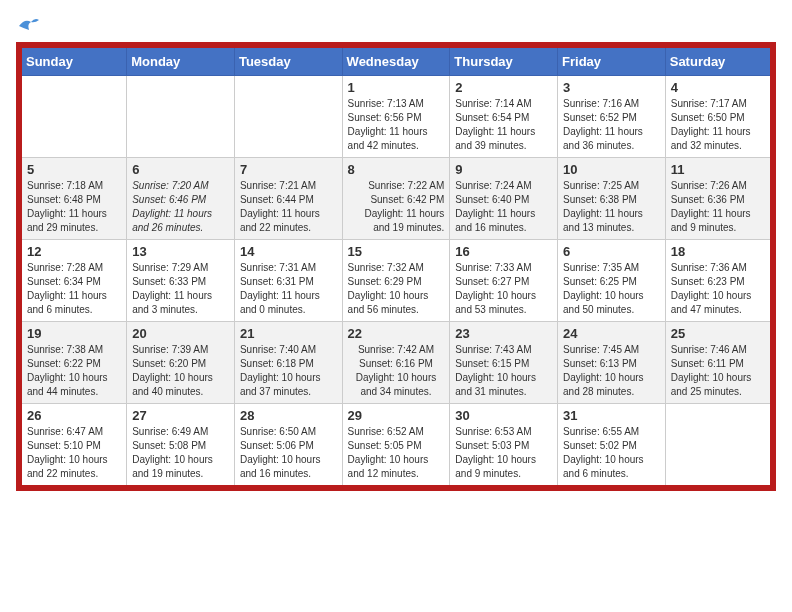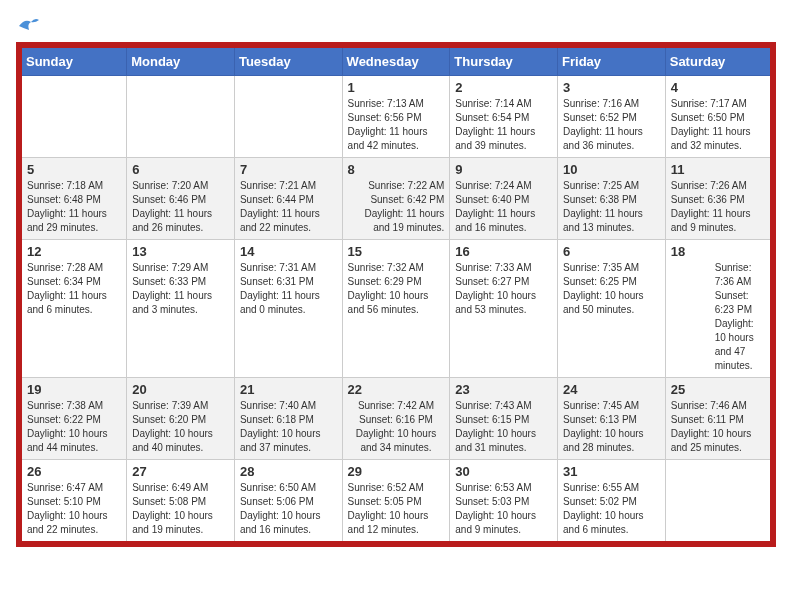--- a/index.html
+++ b/index.html
@@ -141,21 +141,21 @@
       </tr>
       <tr style="background-color: rgb(242, 242, 242);">
         <td style="background-color: rgb(242, 242, 242);">
           <span class="day-num">5</span>
           <div class="day-info" style="white-space: pre-line;">Sunrise: 7:18 AM
 Sunset: 6:48 PM
 Daylight: 11 hours and 29 minutes.</div>
         </td>
         <td style="background-color: rgb(242, 242, 242);">
           <span class="day-num">6</span>
-          <div class="day-info" style="white-space: pre-line;">Sunrise: 7:20 AM
+          <div class="day-info" style="white-space: pre-line; font-style: italic;">Sunrise: 7:20 AM
 Sunset: 6:46 PM
 Daylight: 11 hours and 26 minutes.</div>
         </td>
         <td style="background-color: rgb(242, 242, 242);">
           <span class="day-num">7</span>
           <div class="day-info" style="white-space: pre-line;">Sunrise: 7:21 AM
 Sunset: 6:44 PM
 Daylight: 11 hours and 22 minutes.</div>
         </td>
         <td style="background-color: rgb(242, 242, 242);">
@@ -215,21 +215,21 @@
 Daylight: 10 hours and 53 minutes.</div>
         </td>
         <td style="background-color: rgb(255, 255, 255);">
           <span class="day-num">6</span>
           <div class="day-info" style="white-space: pre-line;">Sunrise: 7:35 AM
 Sunset: 6:25 PM
 Daylight: 10 hours and 50 minutes.</div>
         </td>
         <td style="background-color: rgb(255, 255, 255);">
           <span class="day-num">18</span>
-          <div class="day-info" style="white-space: pre-line; margin-left: 44px;">Sunrise: 7:36 AM
+          <div class="day-info" style="white-space: pre-line;">Sunrise: 7:36 AM
 Sunset: 6:23 PM
 Daylight: 10 hours and 47 minutes.</div>
         </td>
       </tr>
       <tr style="background-color: rgb(242, 242, 242);">
         <td style="background-color: rgb(242, 242, 242);">
           <span class="day-num">19</span>
           <div class="day-info" style="white-space: pre-line;">Sunrise: 7:38 AM
 Sunset: 6:22 PM
 Daylight: 10 hours and 44 minutes.</div>

